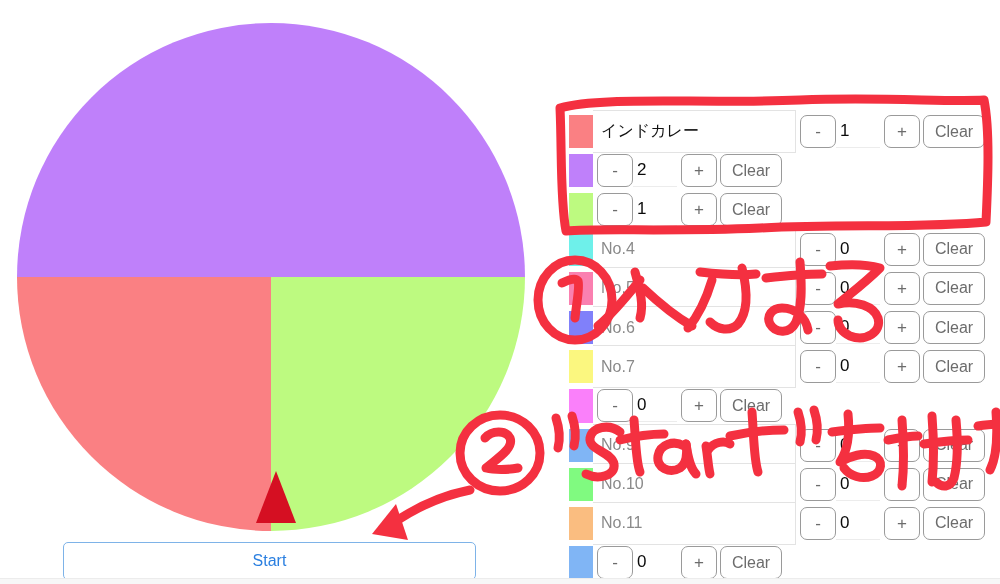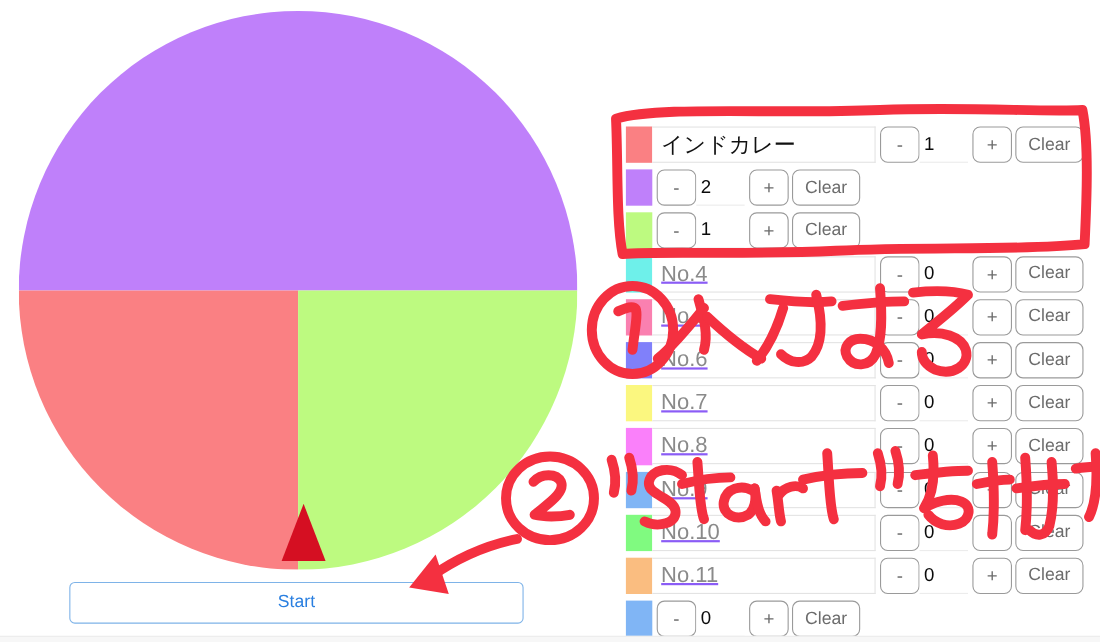--- a/index.html
+++ b/index.html
@@ -21,21 +21,21 @@
     position: absolute;
     left: 0; top: 578px;
     width: 1000px; height: 6px;
     background: #f7f7f7;
     border-top: 1px solid #ececec;
   }
 
   
   .wheel-panel {
     position: absolute;
-    left: 0; top: 0;
+    left: 0; top: 13px;
     width: 540px; height: 536px;
   }
   .wheel {
     position: absolute;
     left: 17px; top: 10px;
     width: 508px; height: 508px;
     border-radius: 50%;
     overflow: hidden;
   }
   .slice {
@@ -80,34 +80,34 @@
     height: 39.2px;
   }
   .swatch {
     width: 24px;
     flex: 0 0 24px;
     align-self: stretch;
     margin: 3px 0;
   }
   .name-field {
     flex: 1 1 auto;
-    height: 33px;
+    height: 43px;
     align-self: center;
     border: 1px solid #e3e3e3;
     border-left: none;
     background: #ffffff;
-    font-size: 20px;
+    font-size: 16px;
     color: #111111;
     padding: 0 8px;
     font-family: "Liberation Sans", "DejaVu Sans", sans-serif;
     outline: none;
     min-width: 0;
   }
   .name-field::placeholder { color: #8a8a8a; }
-  .name-field.empty { color: #8b5cf6; text-decoration: underline; }
+  .name-field.empty { color: #8b5cf6; }
 
   .stepper-btn {
     flex: 0 0 36px;
     width: 36px;
     height: 33px;
     align-self: center;
     margin-left: 4px;
     background: #ffffff;
     border: 1px solid #9a9a9a;
     border-radius: 7px;
@@ -228,21 +228,20 @@
       <div class="row">
         <div class="swatch" style="background: rgb(251, 247, 127);"></div>
         <input type="text" class="name-field empty" placeholder="No.7" style="">
         <button class="stepper-btn">-</button>
         <input type="text" class="count-field" value="0" style="">
         <button class="stepper-btn">+</button>
         <button class="clear-btn">Clear</button>
       </div>
       <div class="row">
         <div class="swatch" style="background: rgb(250, 128, 250);"></div>
-        <input type="text" class="name-field empty" placeholder="No.8" style="">
         <button class="stepper-btn">-</button>
         <input type="text" class="count-field" value="0" style="">
         <button class="stepper-btn">+</button>
         <button class="clear-btn">Clear</button>
       </div>
       <div class="row">
         <div class="swatch" style="background: rgb(128, 181, 245);"></div>
         <input type="text" class="name-field empty" placeholder="No.9" style="">
         <button class="stepper-btn">-</button>
         <input type="text" class="count-field" value="0" style="">

